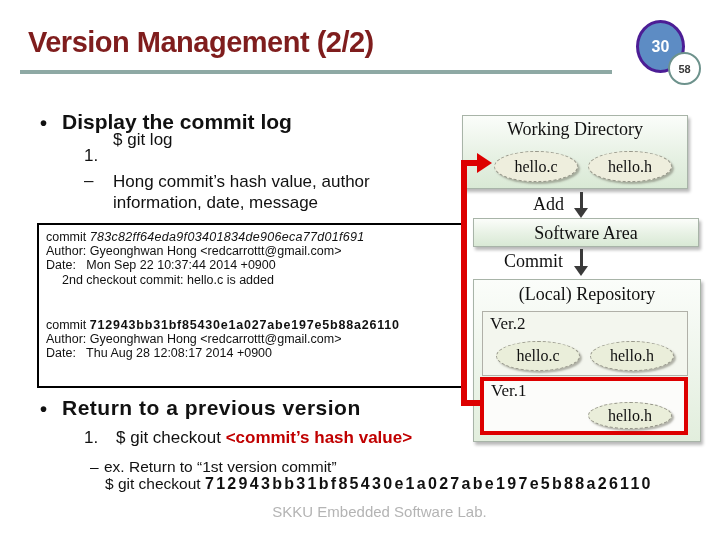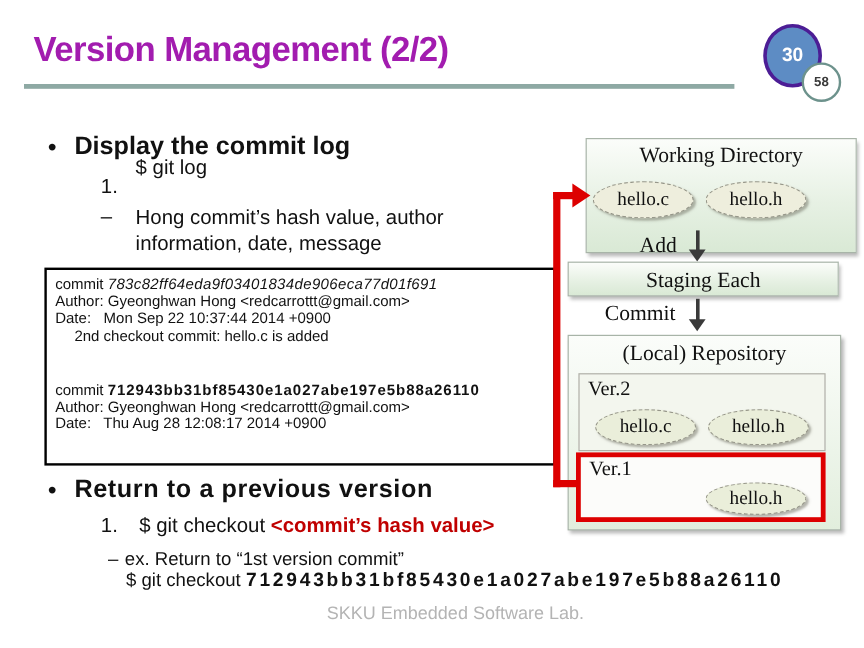--- a/index.html
+++ b/index.html
@@ -5,21 +5,21 @@
   html,body{margin:0;padding:0;background:#888;}
   #slide{
     position:relative;width:720px;height:540px;background:#ffffff;
     font-family:"Liberation Sans",sans-serif;overflow:hidden;
     margin:0 auto;
   }
   .abs{position:absolute;}
 
   
   #page-title{
-    left:28px;top:26px;font-size:29px;font-weight:bold;color:#a21caf;
+    left:28px;top:26px;font-size:29px;font-weight:bold;color:#7f1d1d;
     letter-spacing:-0.5px;white-space:nowrap;
   }
   #title-underline{left:20px;top:70px;width:592px;height:4px;background:#8ea9a4;}
   #badge-blue{
     left:636px;top:20px;width:49px;height:53px;border-radius:50%;
     background:#5d8cc4;border:3px solid #4c1d95;box-sizing:border-box;
     color:#ffffff;font-size:16px;font-weight:bold;
     display:flex;align-items:center;justify-content:center;z-index:1;
   }
   #badge-white{
@@ -71,21 +71,21 @@
   }
 
   
   .serif{font-family:"Liberation Serif","DejaVu Serif",serif;color:#111;}
   .dbox{
     background:linear-gradient(180deg,#fbfdfa 0%,#e7f1e4 55%,#d9e9d5 100%);
     border:1px solid #a8b4a8;box-sizing:border-box;
     box-shadow:2px 3px 3px rgba(0,0,0,0.28);
   }
   .dbox-title{text-align:center;font-size:18px;}
-  #wd-box{left:488px;top:115px;width:226px;height:96px;}
+  #wd-box{left:462px;top:115px;width:226px;height:74px;}
   #wd-title{padding-top:3px;}
   .ellipse{
     position:absolute;border-radius:50%;
     background:#eeeedd;border:1px dashed #97978a;box-sizing:border-box;
     box-shadow:2px 2px 2px rgba(110,110,95,0.5);
     display:flex;align-items:center;justify-content:center;
     font-size:16px;
   }
   #wd-file-c{left:494px;top:151px;width:84px;height:31px;}
   #wd-file-h{left:588px;top:151px;width:84px;height:31px;}
@@ -177,21 +177,21 @@
     <div id="wd-title" class="dbox-title serif">Working Directory</div>
   </div>
   <div id="wd-file-c" class="ellipse serif">hello.c</div>
   <div id="wd-file-h" class="ellipse serif">hello.h</div>
 
   <div id="add-label" class="abs flow-label serif">Add</div>
   <div id="arrow1-line" class="abs varrow-line"></div>
   <div id="arrow1-head" class="abs varrow-head"></div>
 
   <div id="sa-box" class="abs dbox">
-    <div id="sa-title" class="dbox-title serif">Staging Each</div>
+    <div id="sa-title" class="dbox-title serif">Software Area</div>
   </div>
 
   <div id="commit-flow-label" class="abs flow-label serif">Commit</div>
   <div id="arrow2-line" class="abs varrow-line"></div>
   <div id="arrow2-head" class="abs varrow-head"></div>
 
   <div id="repo-box" class="abs dbox">
     <div id="repo-title" class="dbox-title serif">(Local) Repository</div>
   </div>
   <div id="ver2-box" class="abs"></div>

